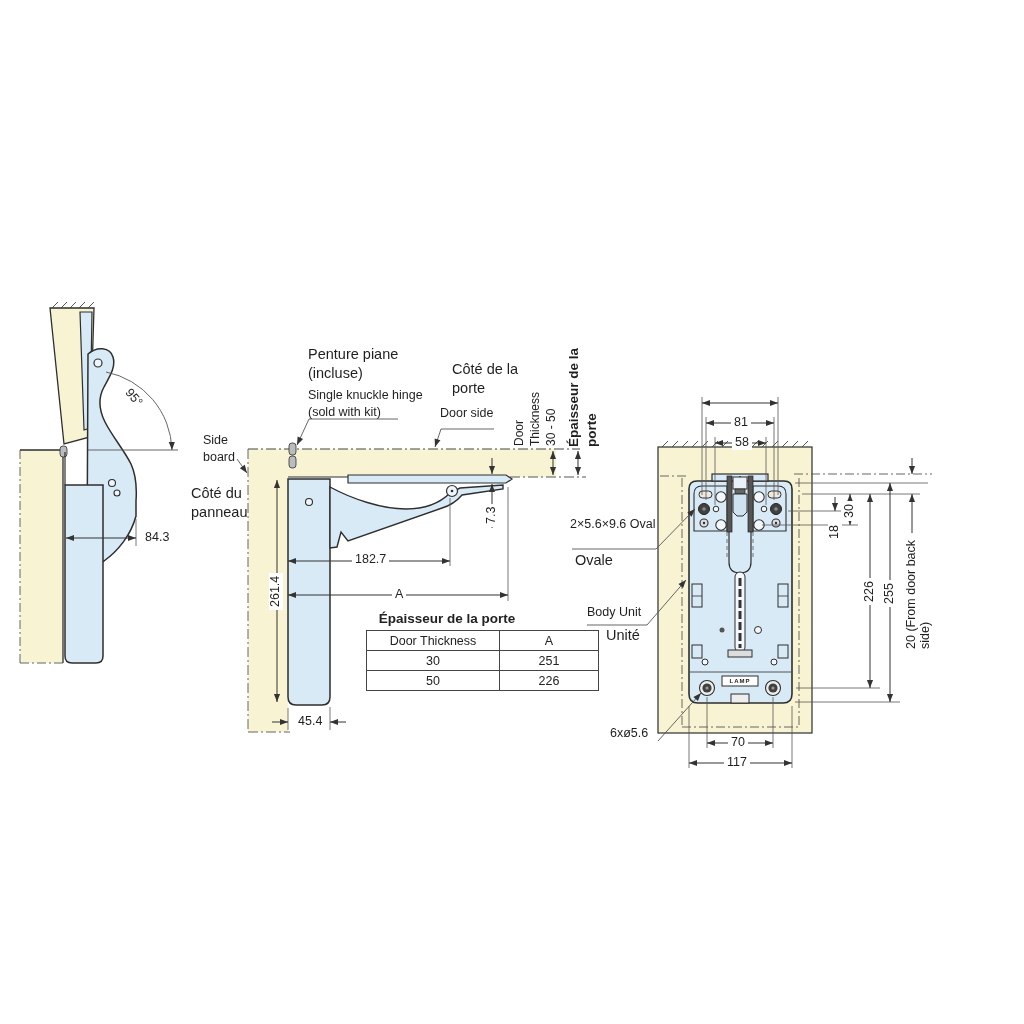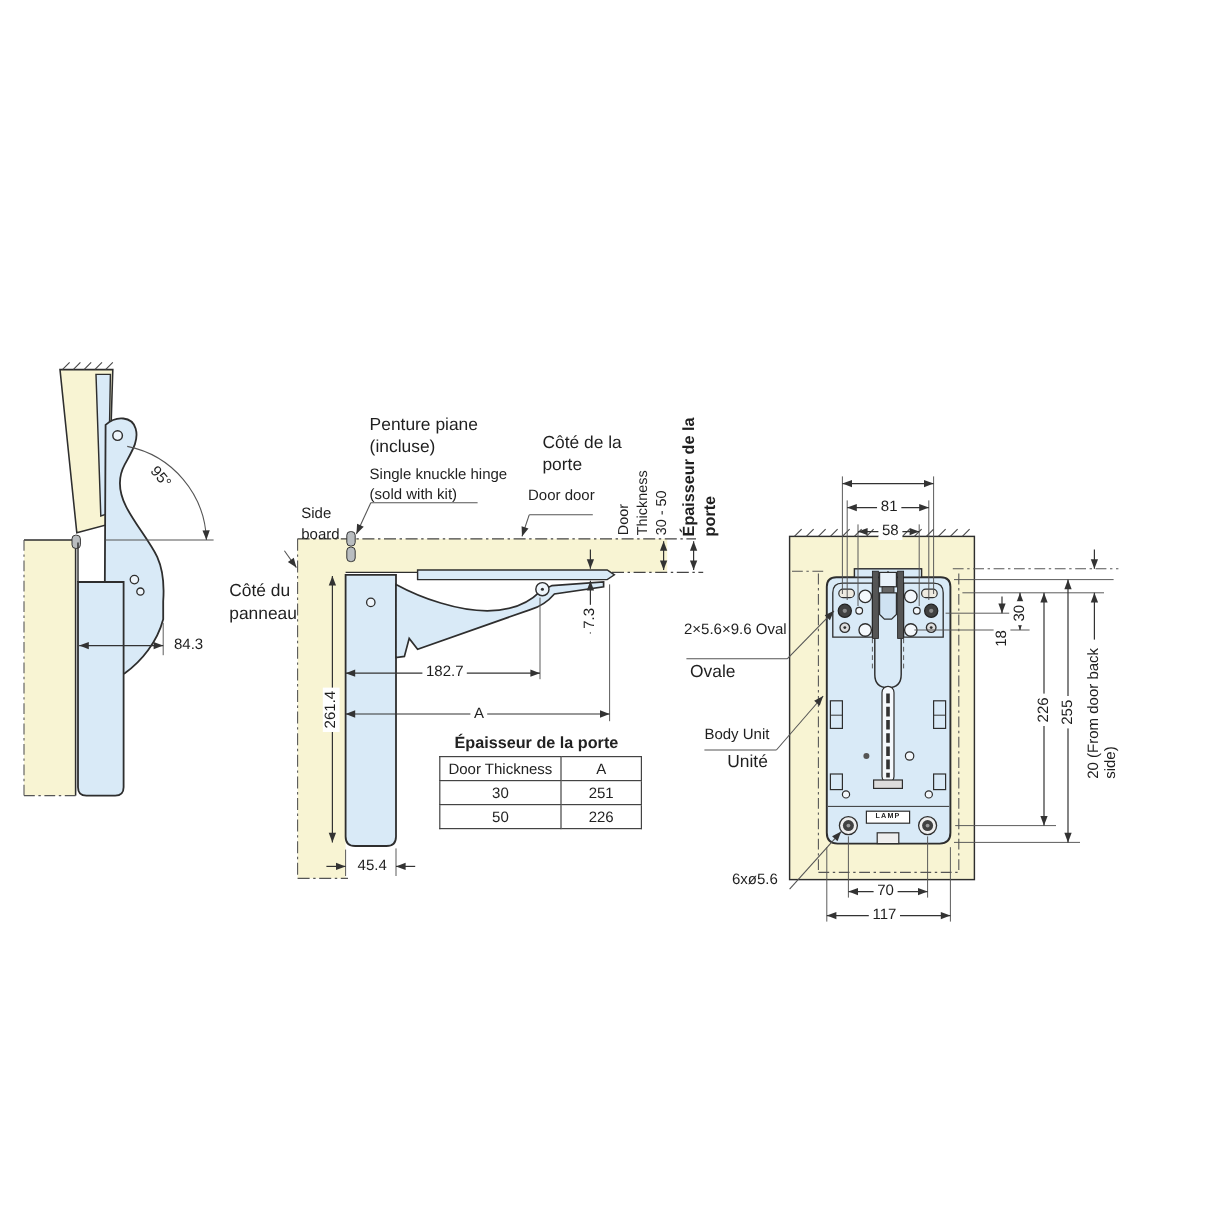--- a/index.html
+++ b/index.html
@@ -9,21 +9,21 @@
   .lbl{position:absolute;white-space:pre-line;line-height:1.32;color:#1f1f1f;}
   .reg{font-size:12.5px;}
   .bold{font-size:14.5px;font-weight:normal;}
   .dimtxt{font-size:12.5px;color:#1f1f1f;background:#fff;padding:0 3px;line-height:1.1;}
   .rot{transform-origin:0 0;transform:rotate(-90deg);}
   .rot50{transform-origin:0 0;transform:rotate(50deg);}
   
   .spec-title{position:absolute;left:366px;top:611px;width:162px;text-align:center;
               font-weight:bold;font-size:13.5px;}
   table.spec{position:absolute;left:366px;top:630px;border-collapse:collapse;font-size:12.5px;}
-  table.spec td,table.spec th{border:1px solid #444;text-align:center;padding:1px 4px;
+  table.spec td,table.spec th{border:1px solid #444;text-align:center;padding:1px 20px;
               font-weight:normal;height:17px;}
   table.spec .c1{width:92px;} table.spec .c2{width:58px;}
   .logo-badge{position:absolute;left:723px;top:677px;width:34px;height:9px;
               font-size:6px;font-weight:bold;letter-spacing:1px;text-align:center;
               line-height:9px;color:#222;}
 </style>
 </head>
 <body>
 
 <div id="canvas">
@@ -246,27 +246,27 @@
   </g>
 </svg>
 
 <div class="lbl reg rot50" style="left:134px;top:385px;">95°</div>
 <div class="lbl dimtxt" style="left:142px;top:531px;">84.3</div>
 
 <div class="lbl bold" style="left:308px;top:345px;">Penture piane
 (incluse)</div>
 <div class="lbl reg" style="left:308px;top:387px;">Single knuckle hinge
 (sold with kit)</div>
-<div class="lbl reg" style="left:203px;top:420px;margin-left:48px;">Side
+<div class="lbl reg" style="left:203px;top:432px;">Side
 board</div>
 <div class="lbl bold" style="left:191px;top:484px;">Côté du
 panneau</div>
 <div class="lbl bold" style="left:452px;top:360px;">Côté de la
 porte</div>
-<div class="lbl reg" style="left:440px;top:405px;">Door door</div>
+<div class="lbl reg" style="left:440px;top:405px;">Door side</div>
 <div class="lbl reg rot" style="left:512px;top:446px;font-size:12px;">Door
 Thickness
 30 - 50</div>
 <div class="lbl rot" style="left:565px;top:447px;font-weight:bold;font-size:13.5px;">Épaisseur de la
 porte</div>
 <div class="lbl dimtxt rot" style="left:485px;top:527px;">7.3</div>
 <div class="lbl dimtxt" style="left:352px;top:553px;">182.7</div>
 <div class="lbl dimtxt rot" style="left:269px;top:610px;">261.4</div>
 <div class="lbl dimtxt" style="left:392px;top:588px;">A</div>
 <div class="lbl dimtxt" style="left:295px;top:715px;">45.4</div>

